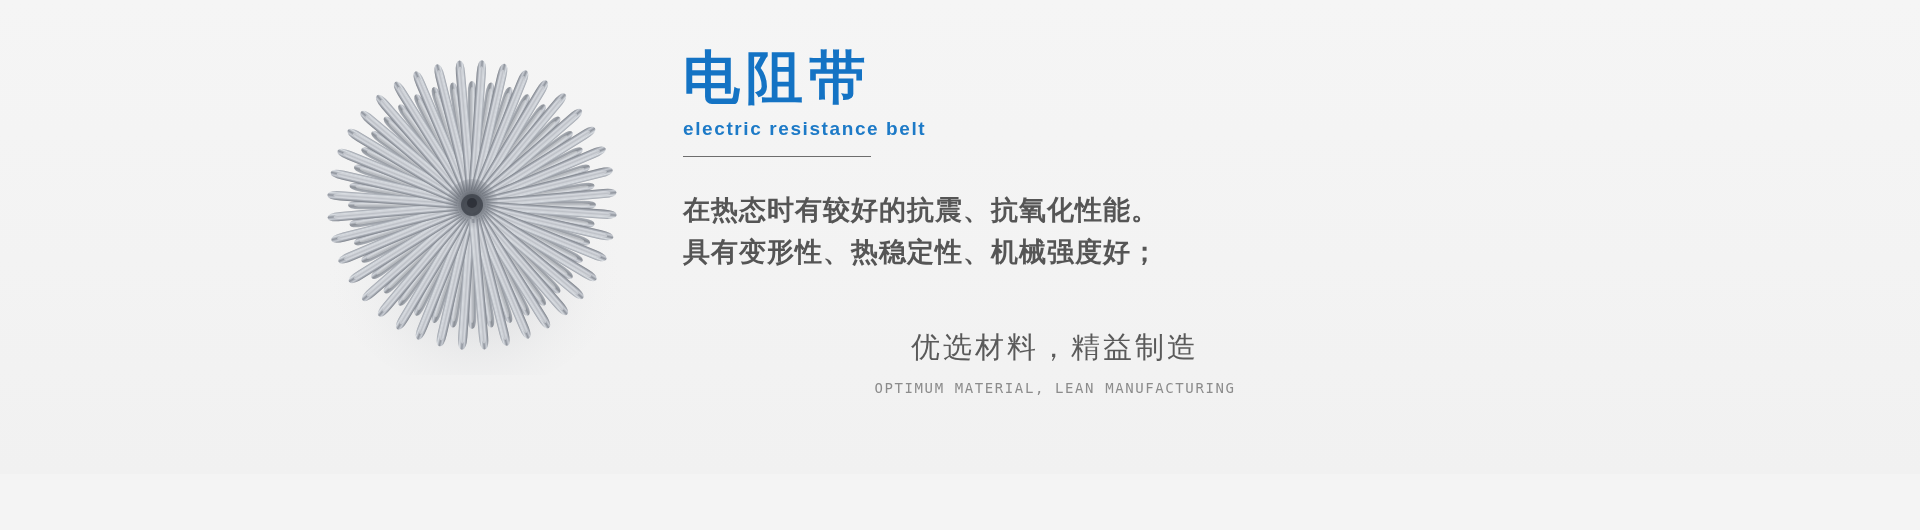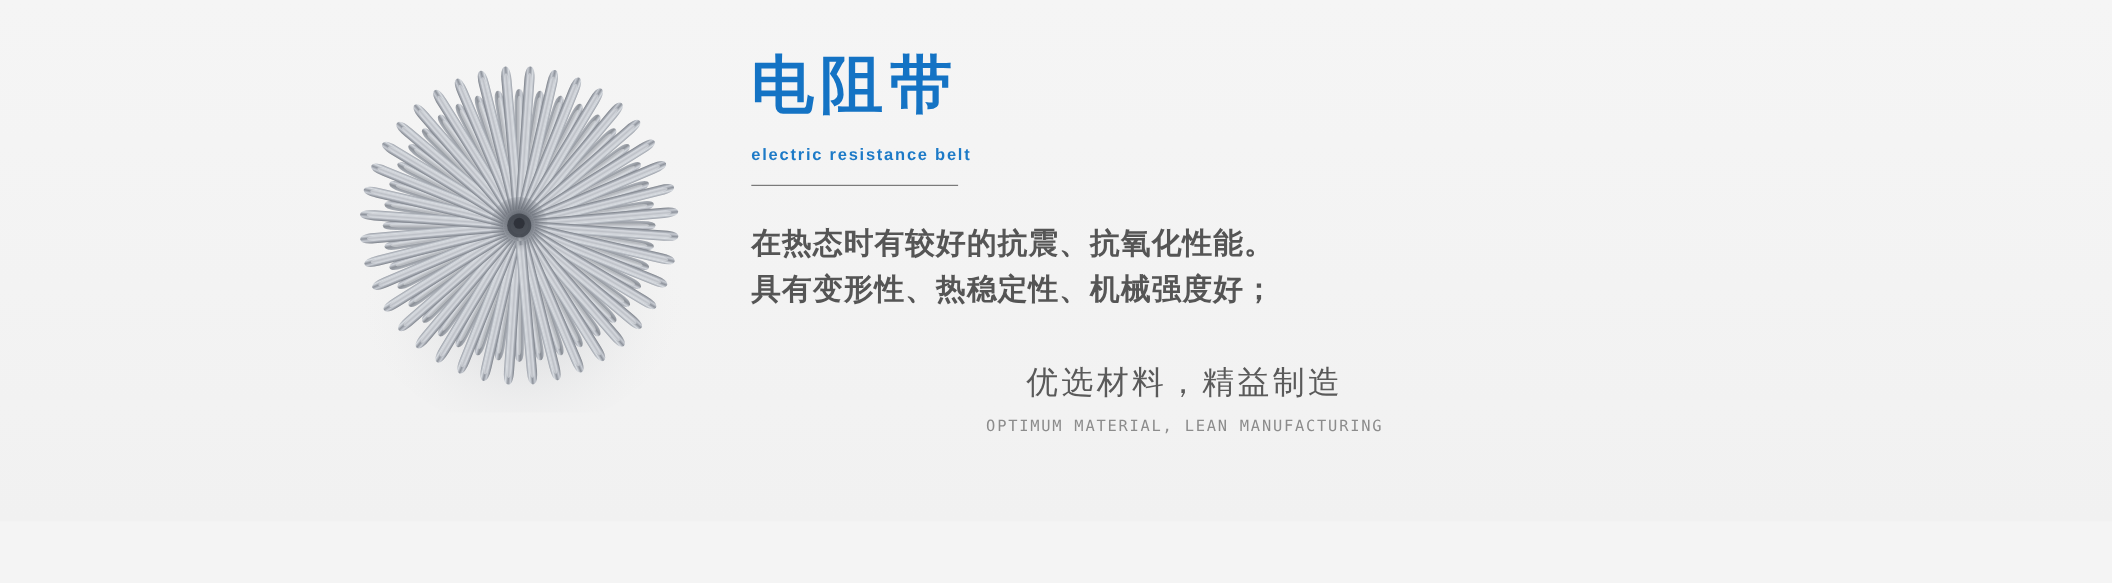--- a/index.html
+++ b/index.html
@@ -46,22 +46,22 @@
   .title-cn {
     font-size: 57px;
     line-height: 66px;
     font-weight: 700;
     color: #1473c4;
     letter-spacing: 6px;
     font-family: "DejaVu Sans", "Liberation Sans", sans-serif;
   }
 
   .title-en {
-    margin-top: 21px;
-    font-size: 15px;
+    margin-top: 9px;
+    font-size: 19px;
     line-height: 20px;
     font-weight: 700;
     color: #1d7ac7;
     letter-spacing: 1.6px;
     font-family: "Liberation Sans", sans-serif;
   }
 
   .divider {
     margin-top: 17px;
     width: 188px;
@@ -76,21 +76,21 @@
     color: #555555;
     font-weight: 700;
     letter-spacing: 1px;
     font-family: "DejaVu Sans", "Liberation Sans", sans-serif;
   }
   .desc-line { white-space: nowrap; }
 
   
   .tagline {
     position: absolute;
-    left: 797px;
+    left: 775px;
     top: 325px;
     width: 560px;
     text-align: center;
   }
 
   .tagline-cn {
     font-size: 29px;
     line-height: 44px;
     color: #5a5a5a;
     letter-spacing: 3px;

